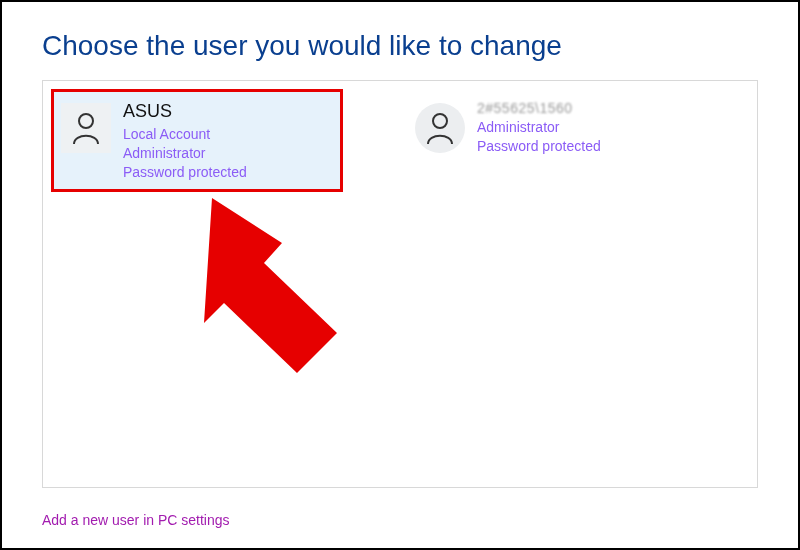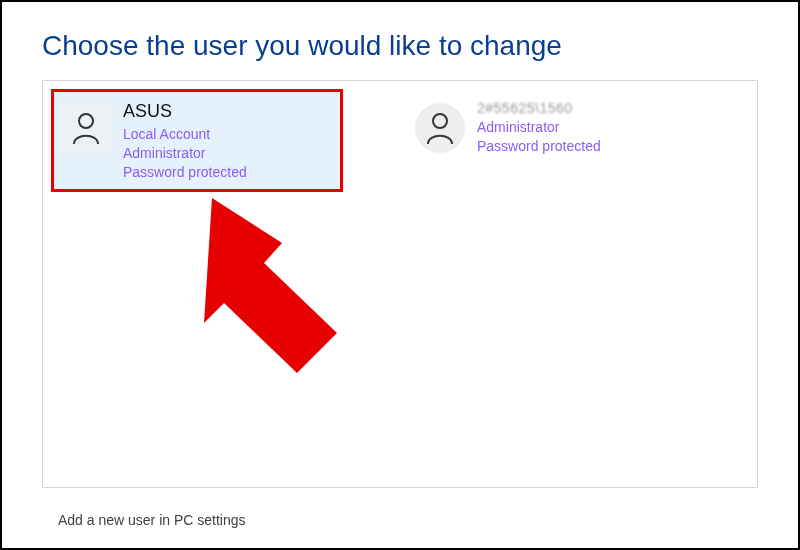--- a/index.html
+++ b/index.html
@@ -54,24 +54,23 @@
     }
     .avatar-box.plain { background: #eceef0; border-radius: 50%; }
     .user-info { line-height: 1.35; color: #222; font-size: 14px; }
     .user-name { font-size: 18px; color: #111; margin-bottom: 2px; }
     .user-line { color: #8b5cf6; }
     .user-line.blurred { color:#999; filter: blur(1px); letter-spacing: 0.5px; }
     .add-link {
       position: absolute;
       left: 40px;
       bottom: 20px;
-      color: #404040;
+      color: #a21caf;
       font-size: 14px;
       cursor: pointer;
-      margin-left: 16px;
     }
     .arrow-annotation {
       position: absolute;
       left: 180px;
       top: 186px;
       width: 180px;
       height: 190px;
       pointer-events: none;
     }
   </style>

